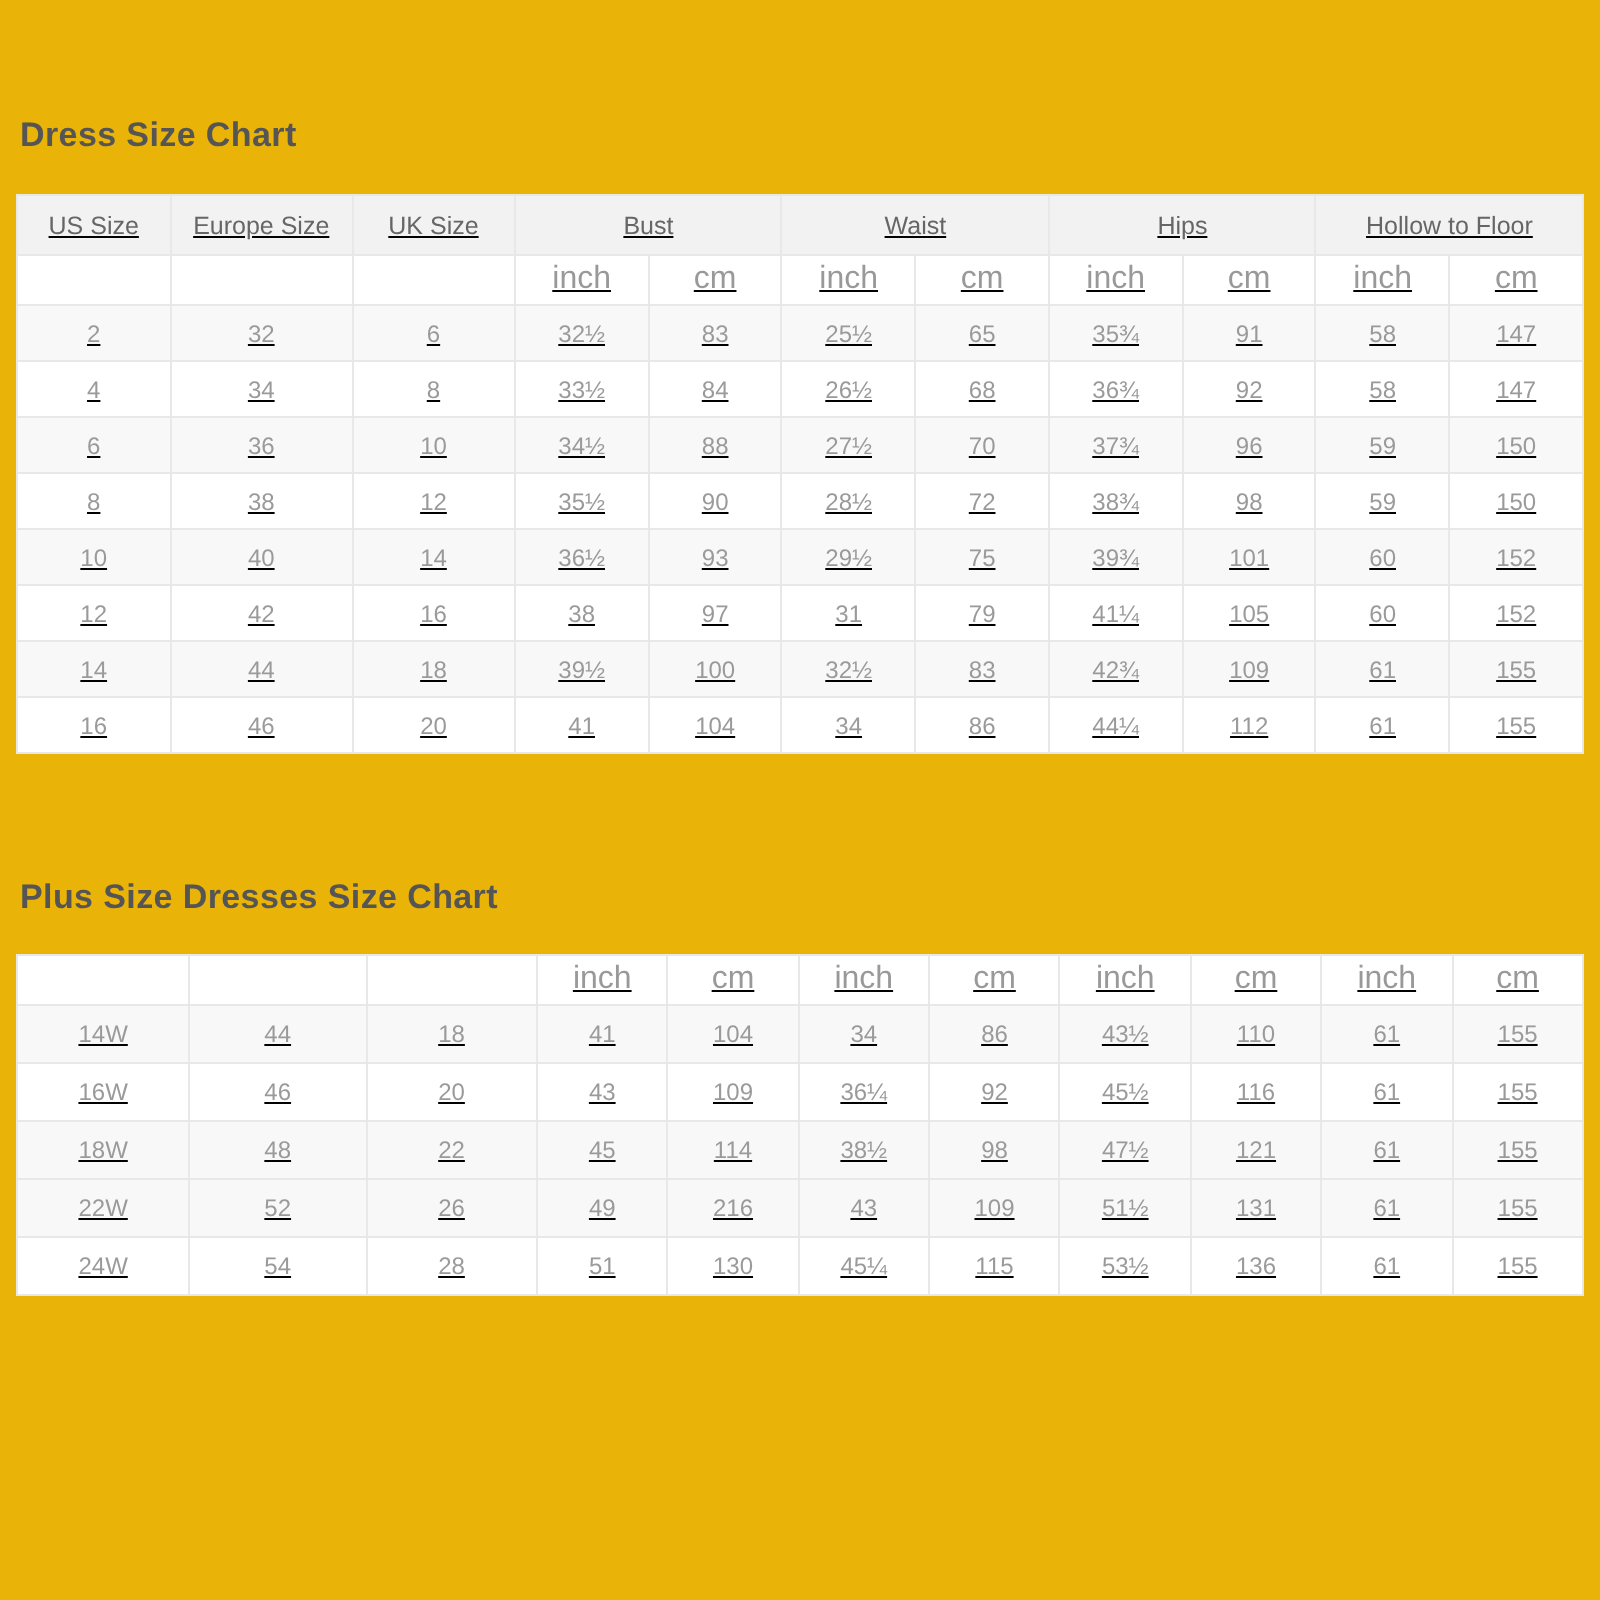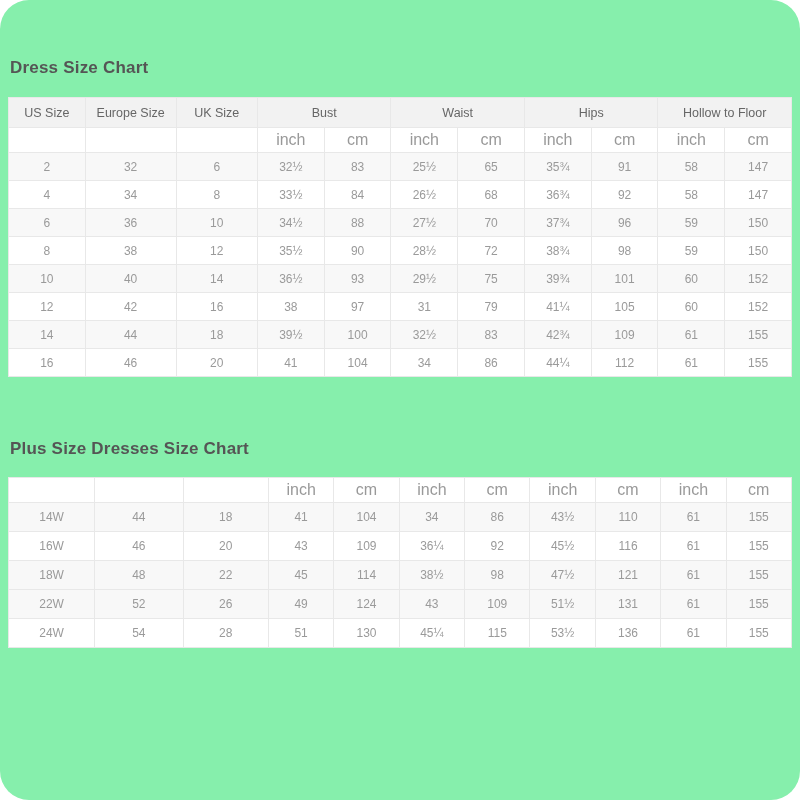--- a/index.html
+++ b/index.html
@@ -4,40 +4,40 @@
 <style>
   html, body {
     margin: 0;
     padding: 0;
     background: #ffffff;
     font-family: "Liberation Sans", "DejaVu Sans", sans-serif;
   }
   .page {
     width: 800px;
     height: 800px;
-    background: #86efac;
+    background: #eab308;
     box-sizing: border-box;
     padding: 0 8px;
     overflow: hidden;
-    border-radius: 29px;
   }
   .section-title {
     font-size: 17px;
     font-weight: bold;
     color: #555555;
     margin: 0;
     padding: 0 0 0 2px;
     letter-spacing: 0.2px;
   }
   .title-1 { padding-top: 58px; padding-bottom: 19px; }
   .title-2 { padding-top: 62px; padding-bottom: 18px; }
   table.size-table {
     width: 100%;
     border-collapse: collapse;
     table-layout: fixed;
+    text-decoration: underline;
   }
   table.size-table th,
   table.size-table td {
     border: 1px solid #e8e8e8;
     text-align: center;
     vertical-align: middle;
     font-weight: normal;
     padding: 0;
     overflow: hidden;
     white-space: nowrap;
@@ -287,21 +287,21 @@
             <td>47½</td>
             <td>121</td>
             <td>61</td>
             <td>155</td>
           </tr>
           <tr class="stripe">
             <td>22W</td>
             <td>52</td>
             <td>26</td>
             <td>49</td>
-            <td>124</td>
+            <td>216</td>
             <td>43</td>
             <td>109</td>
             <td>51½</td>
             <td>131</td>
             <td>61</td>
             <td>155</td>
           </tr>
           <tr>
             <td>24W</td>
             <td>54</td>

